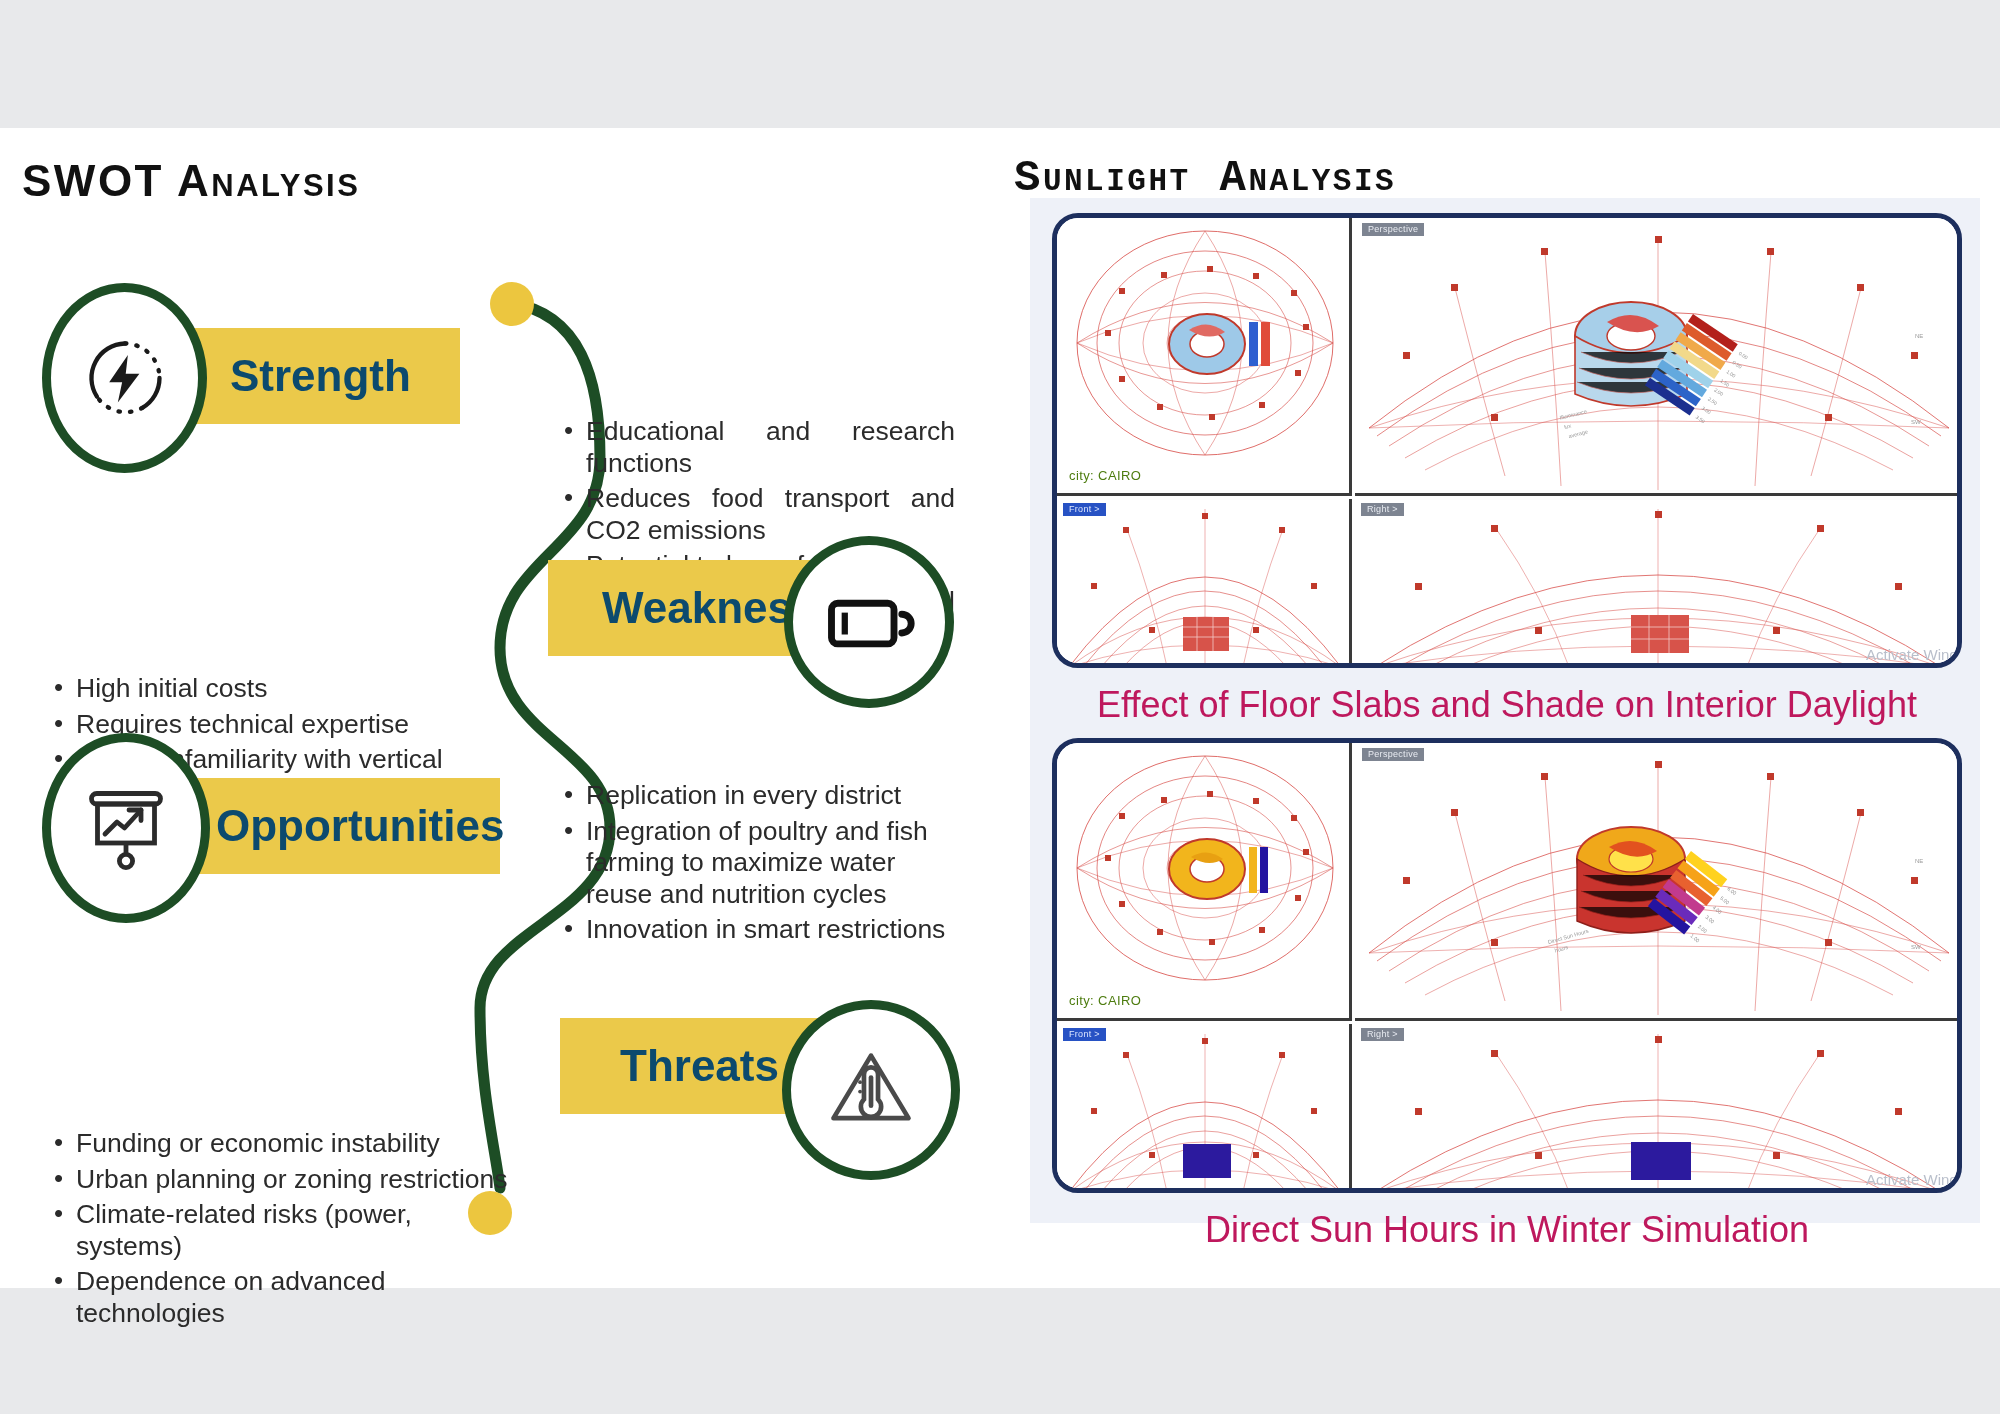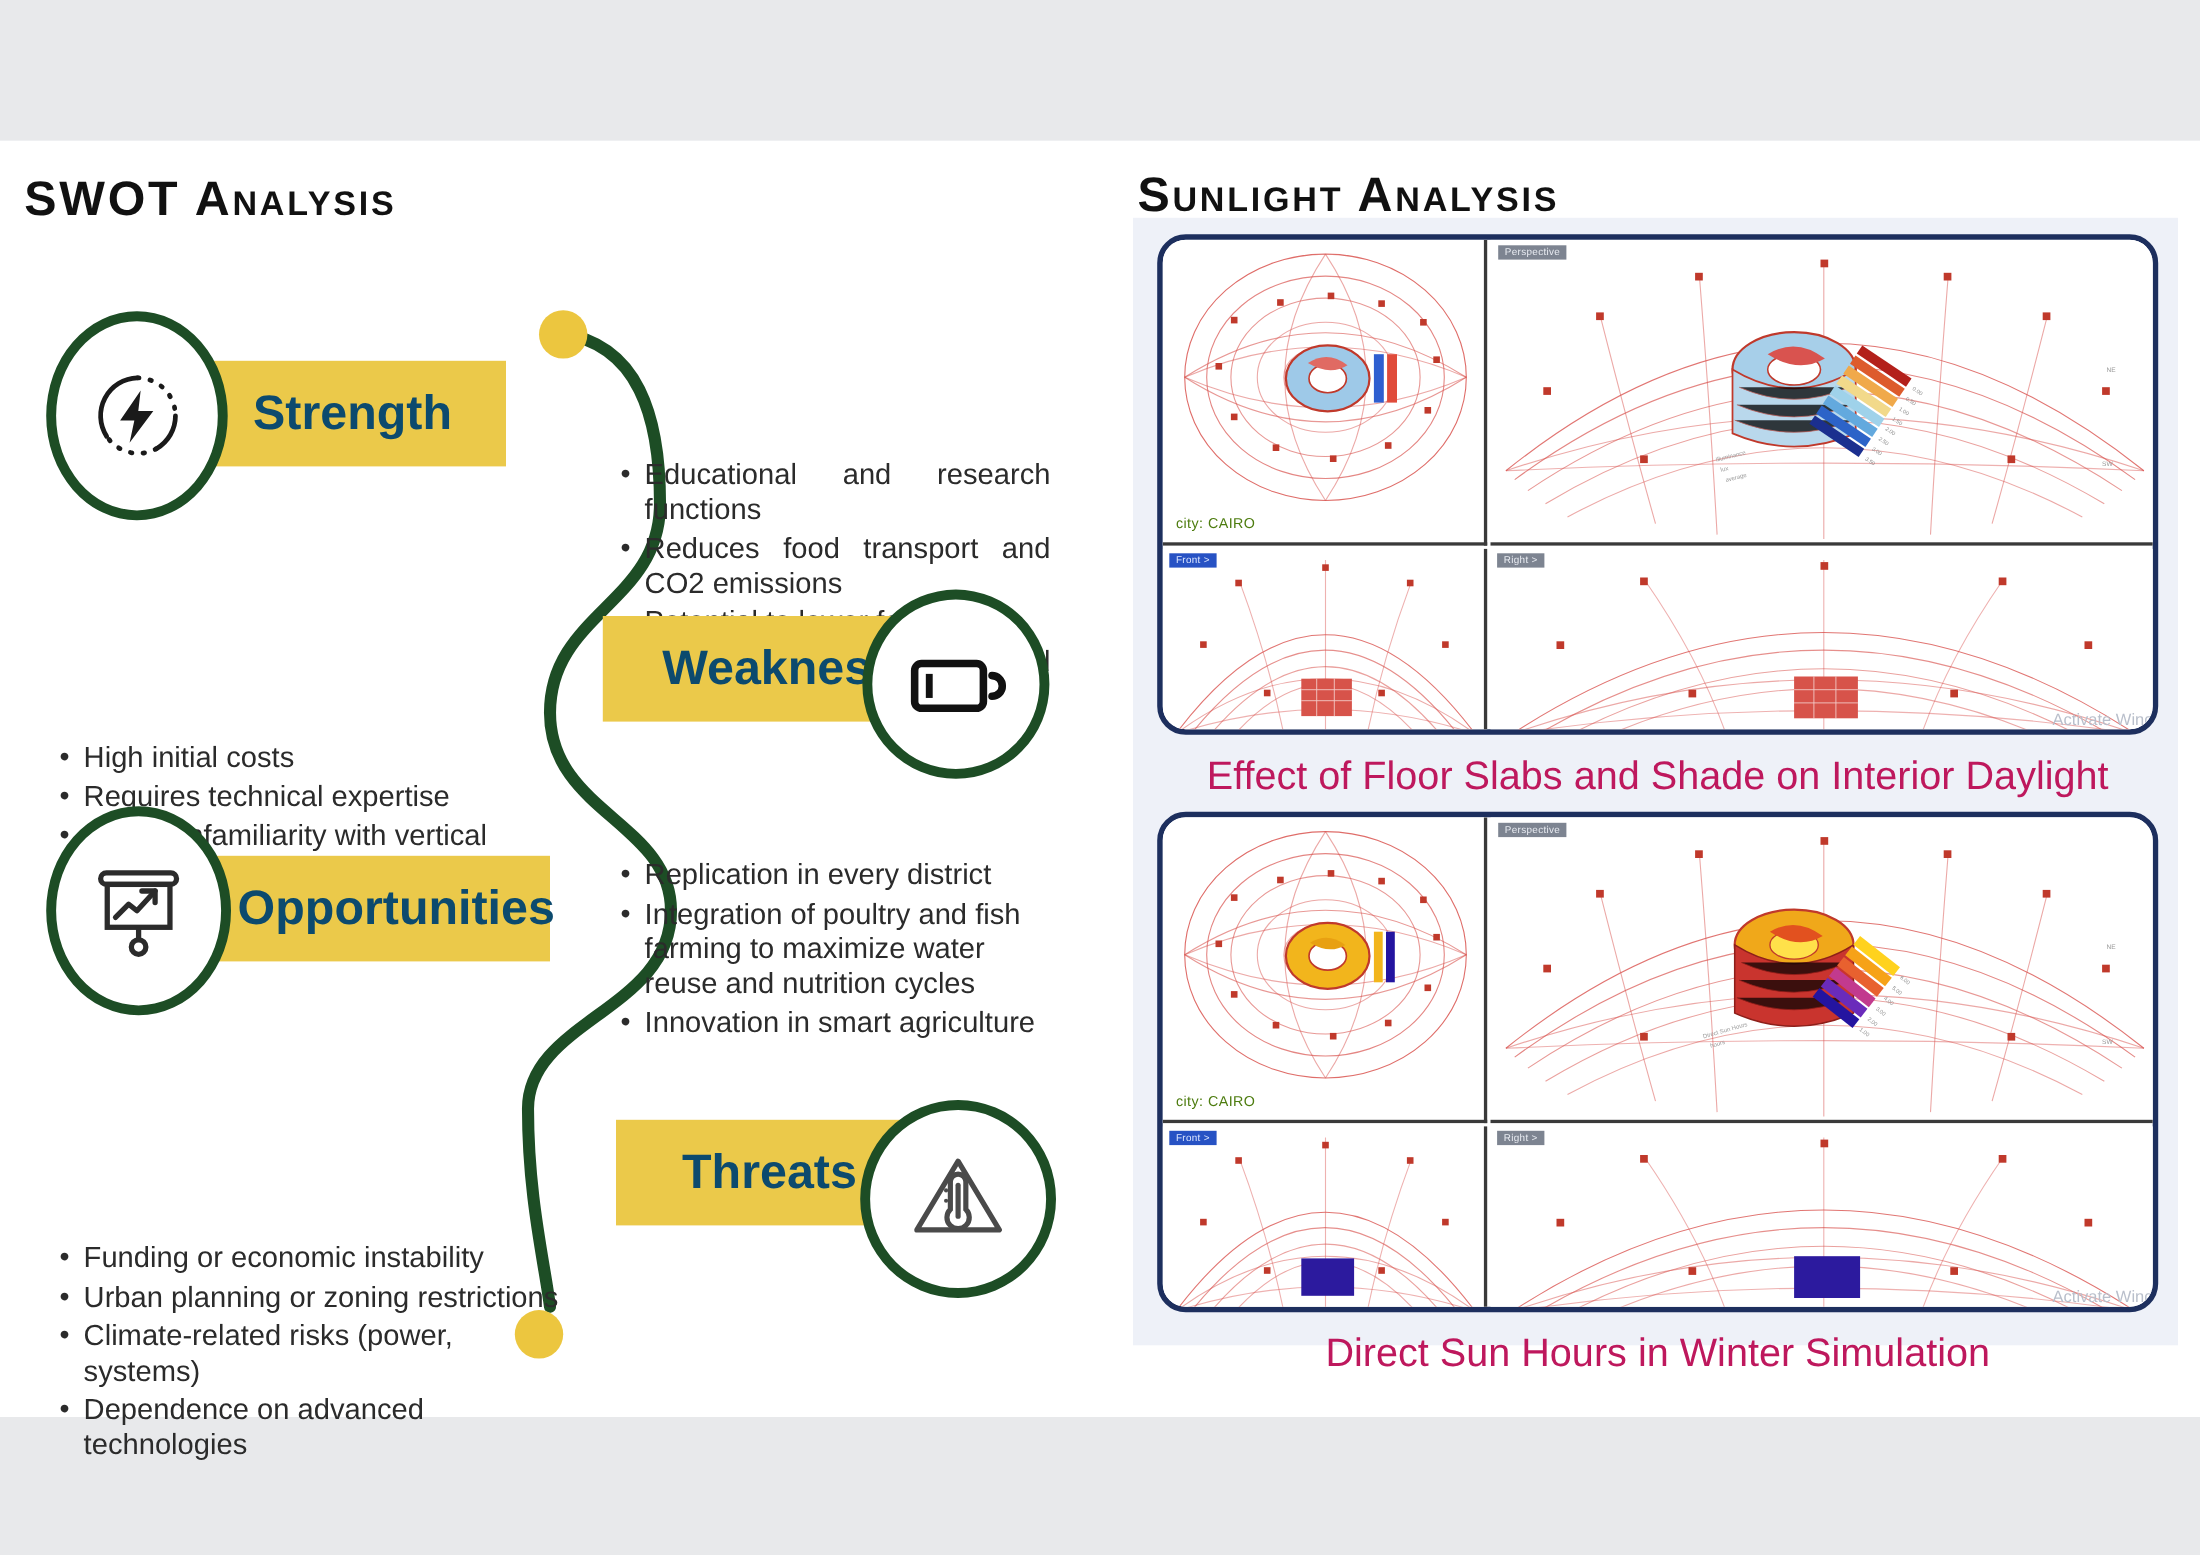--- a/index.html
+++ b/index.html
@@ -154,21 +154,21 @@
         <rect x="13" y="16" width="38" height="26" fill="none" stroke="#2b2b2b" stroke-width="3.2"></rect>
         <polyline points="18,36 26,28 31,32 42,20" fill="none" stroke="#2b2b2b" stroke-width="3.2" stroke-linecap="round" stroke-linejoin="round"></polyline>
         <polyline points="34,20 42,20 42,27" fill="none" stroke="#2b2b2b" stroke-width="3.2" stroke-linecap="round" stroke-linejoin="round"></polyline>
         <line x1="32" y1="42" x2="32" y2="50" stroke="#2b2b2b" stroke-width="3.2"></line>
         <circle cx="32" cy="54" r="4.4" fill="none" stroke="#2b2b2b" stroke-width="3.2"></circle>
       </svg>
     </div>
     <ul class="bullets" style="left:560px; top:652px; width:400px;">
       <li>Replication in every district</li>
       <li>Integration of poultry and fish farming to maximize water reuse and nutrition cycles</li>
-      <li>Innovation in smart agriculture</li>
+      <li>Innovation in smart restrictions</li>
     </ul>
 
     <div class="pill" style="left:560px; top:890px; width:320px; padding-left:60px;">
       <span class="pill-label">Threats</span>
     </div>
     <div class="circ" style="left:782px; top:872px; width:178px; height:180px;">
       <svg width="100" height="100" viewBox="0 0 64 64">
         <path d="M32 10 L56 50 L8 50 Z" fill="none" stroke="#4a4a4a" stroke-width="3" stroke-linejoin="round"></path>
         <path d="M27.5 22 a4.5 4.5 0 0 1 9 0 v16 a6.5 6.5 0 1 1 -9 0 Z" fill="none" stroke="#4a4a4a" stroke-width="3"></path>
         <line x1="32" y1="24" x2="32" y2="42" stroke="#4a4a4a" stroke-width="3" stroke-linecap="round"></line>
@@ -178,21 +178,21 @@
     </div>
     <ul class="bullets" style="left:50px; top:1000px; width:460px;">
       <li>Funding or economic instability</li>
       <li>Urban planning or zoning restrictions</li>
       <li>Climate-related risks (power, systems)</li>
       <li>Dependence on advanced technologies</li>
     </ul>
   </div>
 
   <div class="sun-wrap">
-    <div class="title sun-title" style="left:24px; top:25px;">Sunlight Analysis</div>
+    <div class="title sun-title" style="left:4px; top:25px;font-family:Liberation Mono, monospace;">Sunlight Analysis</div>
 
     <div class="sunbg"></div>
 
     <div class="simcard one">
 
       <div class="quad q-tl">
         <svg class="sundialsvg" width="295" height="278" viewBox="0 0 295 278">
           <g stroke="#d9534f" fill="none" stroke-width="1">
             <ellipse cx="148" cy="125" rx="128" ry="112" opacity=".85"></ellipse>
             <ellipse cx="148" cy="125" rx="108" ry="92" opacity=".7"></ellipse>

